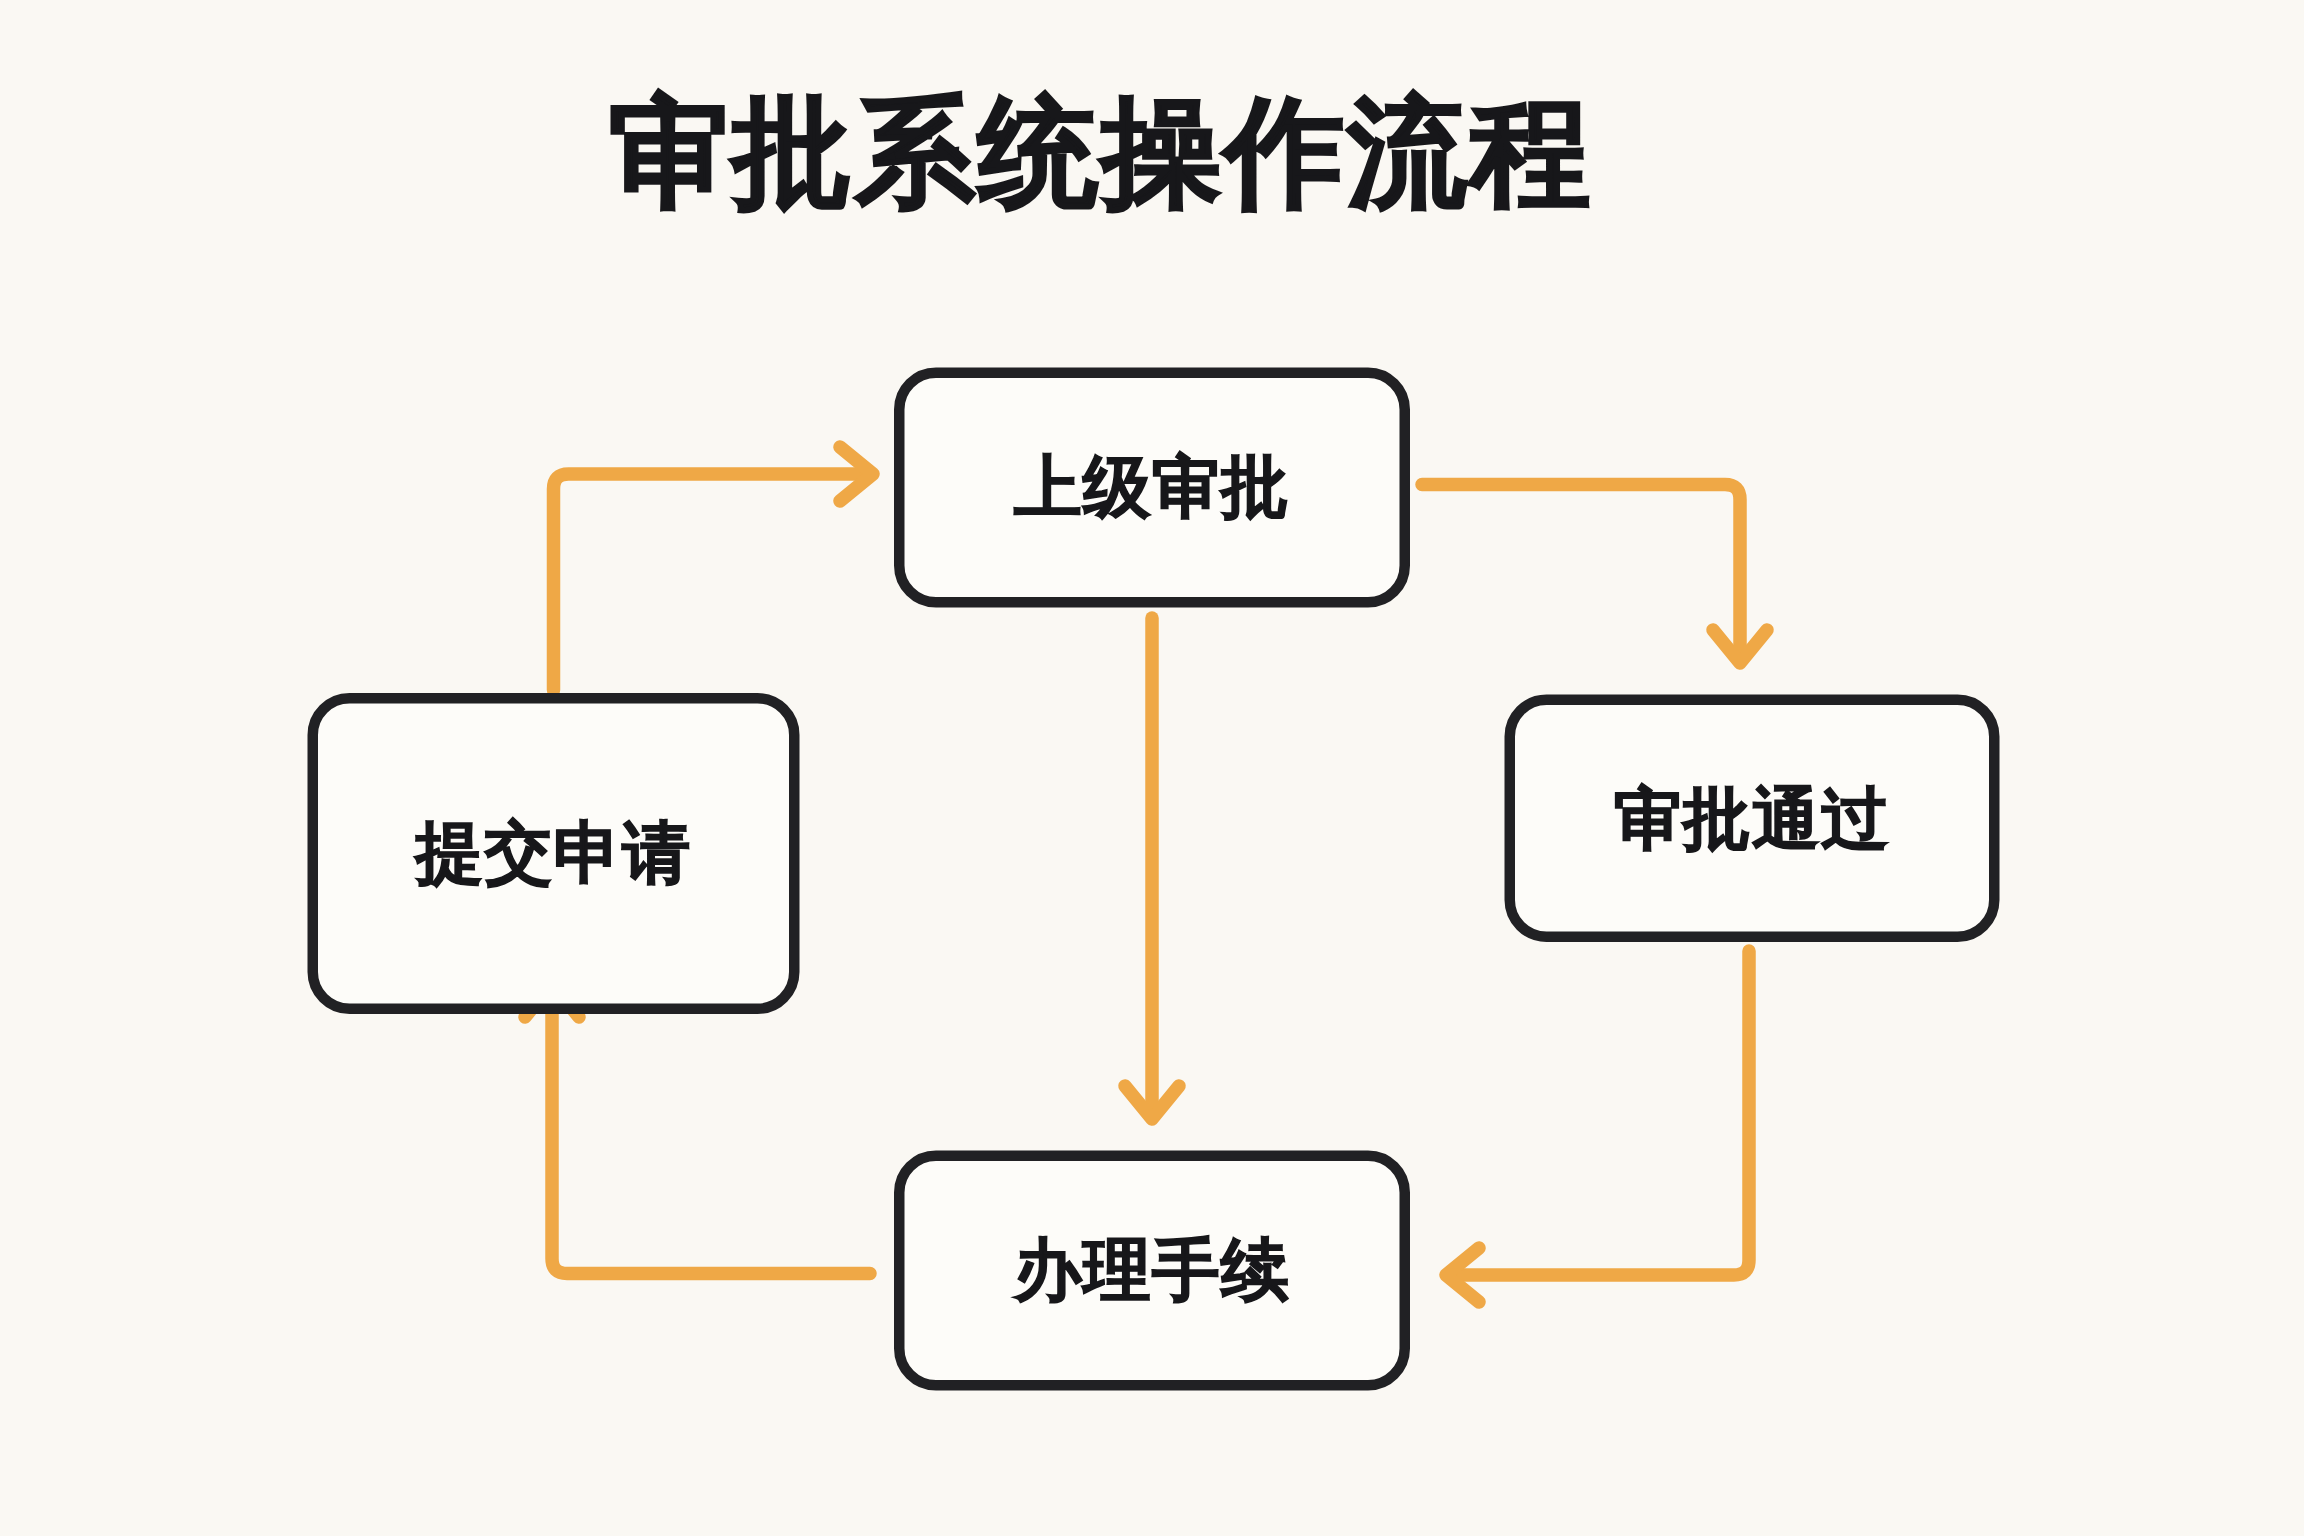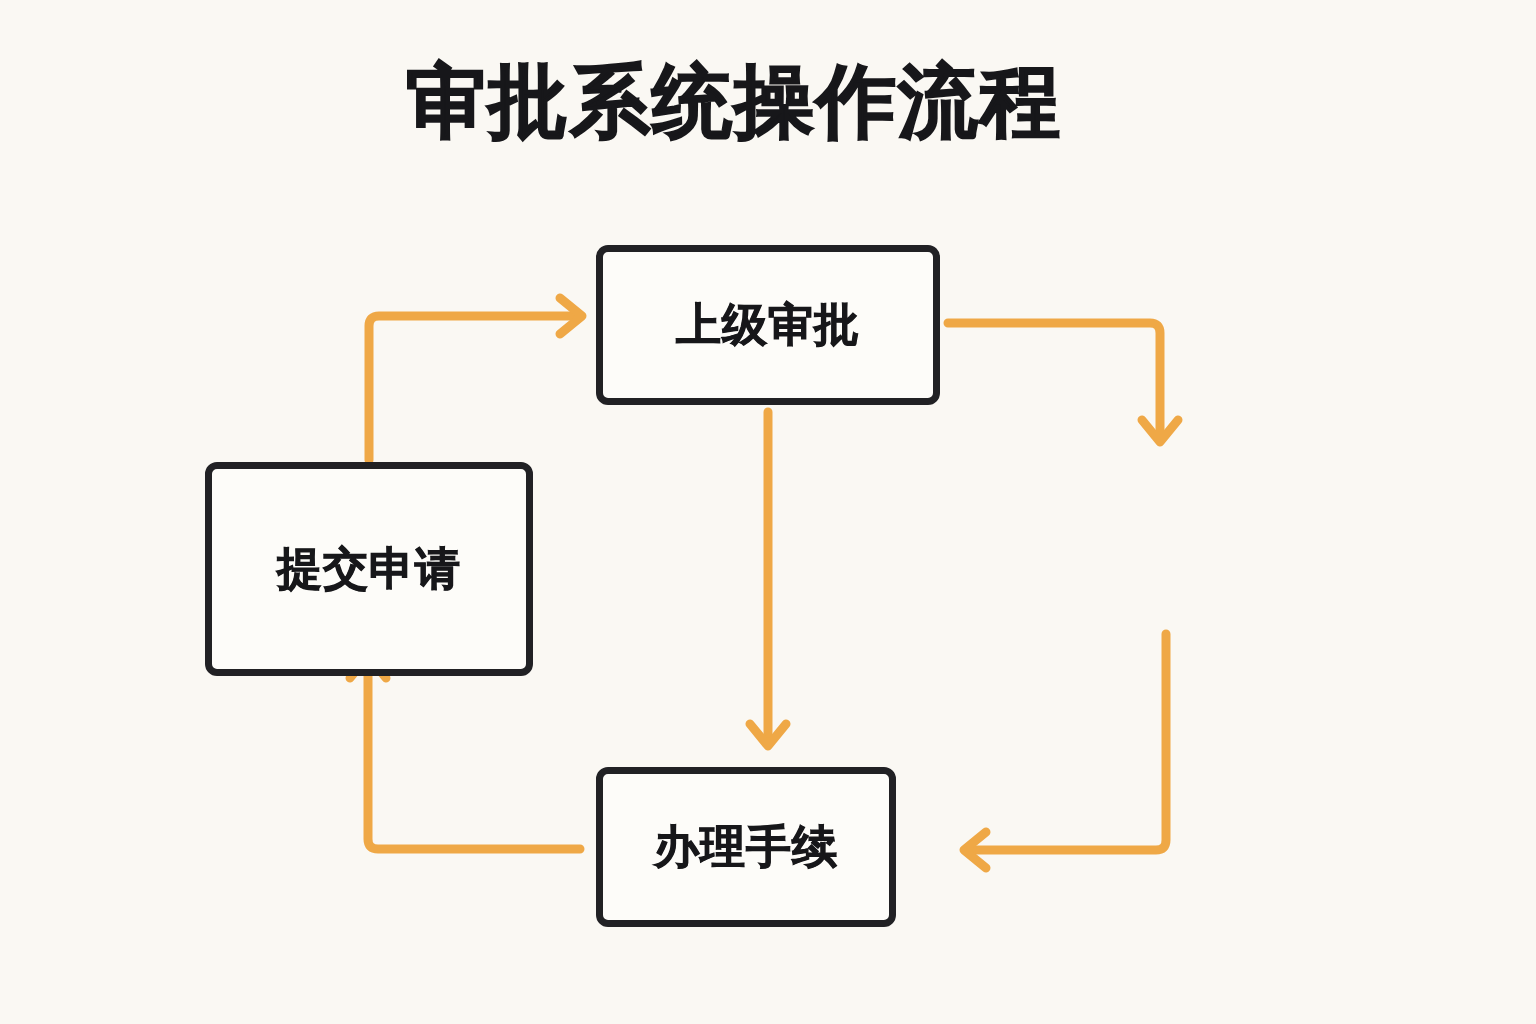--- a/index.html
+++ b/index.html
@@ -31,38 +31,38 @@
     color: #17171a;
     letter-spacing: 2px;
     -webkit-text-stroke: 1.6px #17171a;
     white-space: nowrap;
   }
   .node {
     position: absolute;
     box-sizing: border-box;
     background: #fdfcf9;
     border: 7px solid #212124;
-    border-radius: 12px;
+    border-radius: 28px;
     display: flex;
     align-items: center;
     justify-content: center;
     z-index: 3;
   }
   .node-label {
     font-size: 45px;
     font-weight: 900;
     color: #17171a;
     letter-spacing: 1px;
     -webkit-text-stroke: 0.9px #17171a;
     white-space: nowrap;
   }
   #node-top    { left: 596px; top: 245px; width: 344px; height: 160px; }
   #node-left   { left: 205px; top: 462px; width: 328px; height: 214px; }
   #node-right  { left: 1003px; top: 463px; width: 330px; height: 165px; }
-  #node-bottom { left: 596px; top: 767px; width: 300px; height: 160px; }
+  #node-bottom { left: 596px; top: 767px; width: 344px; height: 160px; }
 
   #connectors {
     position: absolute;
     left: 0;
     top: 0;
     width: 1536px;
     height: 1024px;
     z-index: 1;
   }
   .conn-path {
@@ -114,18 +114,21 @@
   </svg>
 
   <div class="node" id="node-top">
     <span class="node-label">上级审批</span>
   </div>
 
   <div class="node" id="node-left">
     <span class="node-label">提交申请</span>
   </div>
 
+  <div class="node" id="node-right">
+    <span class="node-label">审批通过</span>
+  </div>
 
   <div class="node" id="node-bottom">
     <span class="node-label">办理手续</span>
   </div>
 
 </div>
 
 </body></html>

